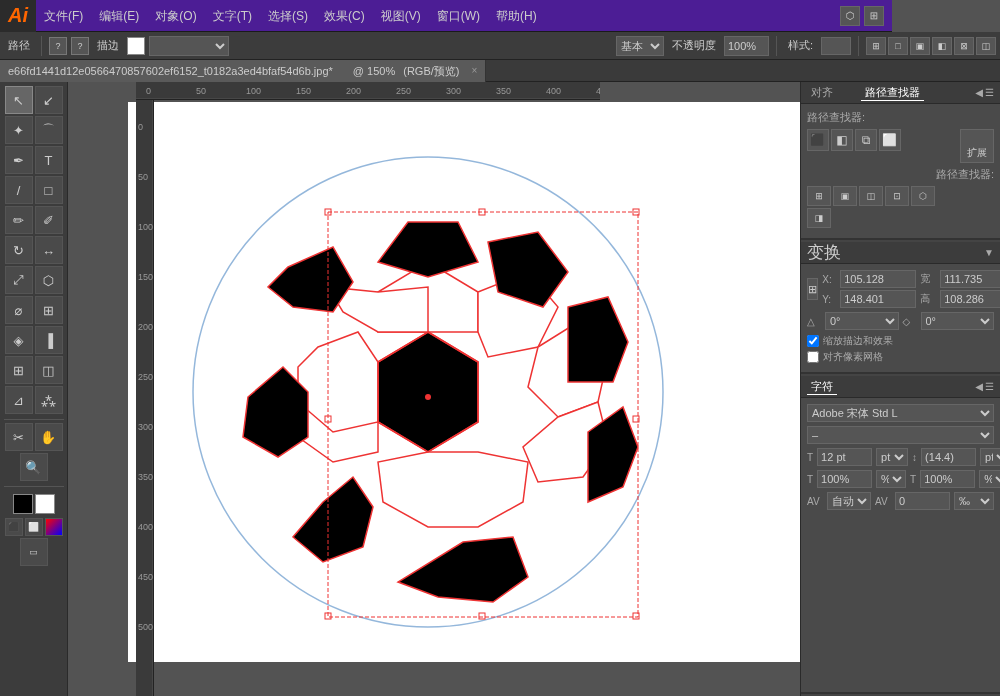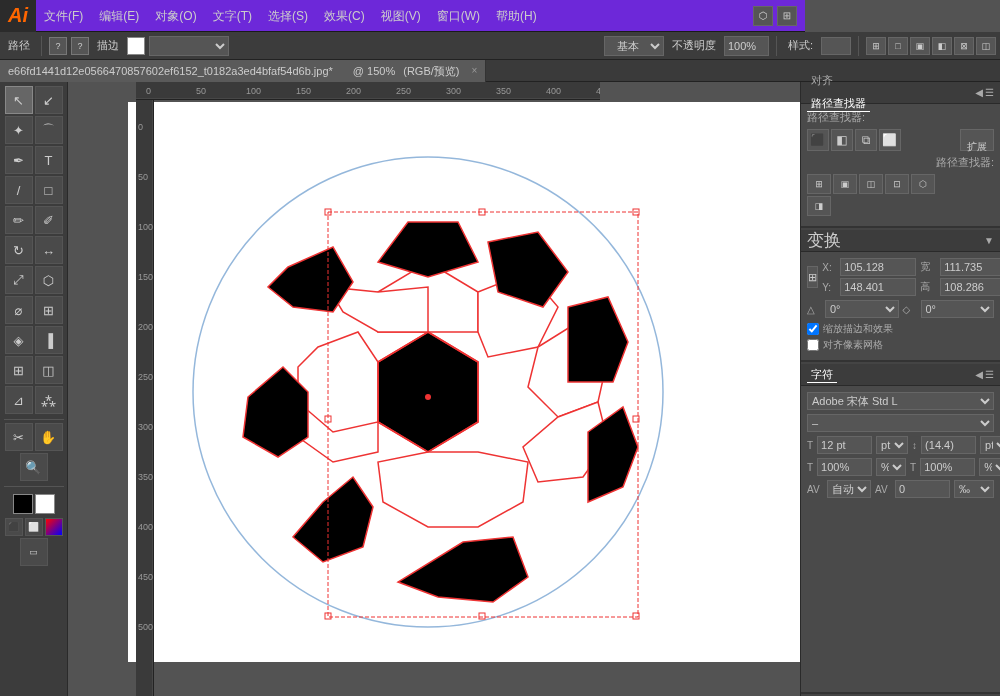--- a/index.html
+++ b/index.html
@@ -1,20 +1,20 @@
 <!DOCTYPE html>
 <html><head>
   <meta charset="utf-8">
   <style>
     * { margin: 0; padding: 0; box-sizing: border-box; }
     body { width: 1000px; height: 696px; overflow: hidden; background: #535353; font-family: 'Microsoft YaHei', Arial, sans-serif; font-size: 12px; color: #ccc; }
 
     
     #menubar {
-      width: 805px; height: 32px; background: #6d28d9; display: flex; align-items: center;
+      width: 892px; height: 32px; background: #4c1d95; display: flex; align-items: center;
       border-bottom: 1px solid #1a1a1a;
     }
     #app-logo {
       width: 36px; height: 32px; background: #2b2b2b; display: flex; align-items: center; justify-content: center;
       color: #FF6600; font-size: 20px; font-weight: bold; font-style: italic;
     }
     .menu-item {
       padding: 0 8px; height: 32px; line-height: 32px; color: #ccc; font-size: 12px; cursor: pointer;
     }
 
@@ -25,21 +25,21 @@
     }
     .toolbar-label { color: #ccc; font-size: 11px; padding: 0 4px; }
     .toolbar-input {
       height: 20px; width: 50px; background: #555; border: 1px solid #666; color: #ccc;
       font-size: 11px; padding: 0 3px;
     }
     .toolbar-select {
       height: 20px; background: #555; border: 1px solid #666; color: #ccc; font-size: 11px;
     }
     .toolbar-btn {
-      height: 20px; padding: 10px 6px; background: #555; border: 1px solid #666; color: #ccc;
+      height: 20px; padding: 16px 6px; background: #555; border: 1px solid #666; color: #ccc;
       font-size: 11px; cursor: pointer;
     }
     .toolbar-separator { width: 1px; height: 20px; background: #555; margin: 0 3px; }
 
     
     #tabbar {
       width: 1000px; height: 22px; background: #3a3a3a; display: flex; align-items: center;
       border-bottom: 1px solid #222;
     }
     .tab-item {
@@ -82,21 +82,21 @@
       display: flex; flex-direction: column;
     }
     .panel {
       background: #4a4a4a; border-bottom: 2px solid #333; margin-bottom: 2px;
     }
     .panel-header {
       height: 22px; background: #3c3c3c; display: flex; align-items: center; justify-content: space-between;
       padding: 0 6px; border-bottom: 1px solid #2a2a2a;
     }
     .panel-title { color: #ccc; font-size: 17px; }
-    .panel-tabs { display: flex; gap: 8px; flex-direction: column; }
+    .panel-tabs { display: flex; gap: 24px; }
     .panel-tab { color: #aaa; font-size: 11px; cursor: pointer; padding: 0 4px; }
     .panel-tab.active { color: #fff; border-bottom: 1px solid #fff; }
     .panel-body { padding: 6px; }
     .panel-row { display: flex; align-items: center; gap: 4px; margin-bottom: 4px; }
     .panel-input {
       height: 18px; width: 76px; background: #555; border: 1px solid #666; color: #ccc;
       font-size: 11px; padding: 0 3px;
     }
     .panel-select {
       height: 18px; flex: 1; background: #555; border: 1px solid #666; color: #ccc; font-size: 11px;
@@ -148,21 +148,21 @@
   <span class="toolbar-label">路径</span>
   <div class="toolbar-separator"></div>
   <div style="width:18px;height:18px;background:#555;border:1px solid #777;display:flex;align-items:center;justify-content:center;font-size:9px;cursor:pointer;">?</div>
   <div style="width:18px;height:18px;background:#555;border:1px solid #777;display:flex;align-items:center;justify-content:center;font-size:9px;cursor:pointer;">?</div>
   <span class="toolbar-label">描边</span>
   <div style="width:18px;height:18px;background:white;border:1px solid #888;"></div>
   <select class="toolbar-select" style="width:80px;">
     <option></option>
   </select>
   <div style="flex:1;"></div>
-  <select class="toolbar-select" style="width:60px;padding-left:8px;">
+  <select class="toolbar-select" style="width:48px;">
     <option>基本</option>
   </select>
   <span class="toolbar-label">不透明度</span>
   <input class="toolbar-input" style="width: 45px;" value="100%">
   <div class="toolbar-separator"></div>
   <span class="toolbar-label">样式:</span>
   <div style="width:30px;height:18px;background:#555;border:1px solid #666;"></div>
   <div class="toolbar-separator"></div>
   <div style="display:flex;gap:2px;margin-left:auto;">
     <div style="width:20px;height:18px;background:#555;border:1px solid #666;display:flex;align-items:center;justify-content:center;font-size:9px;cursor:pointer;">⊞</div>

